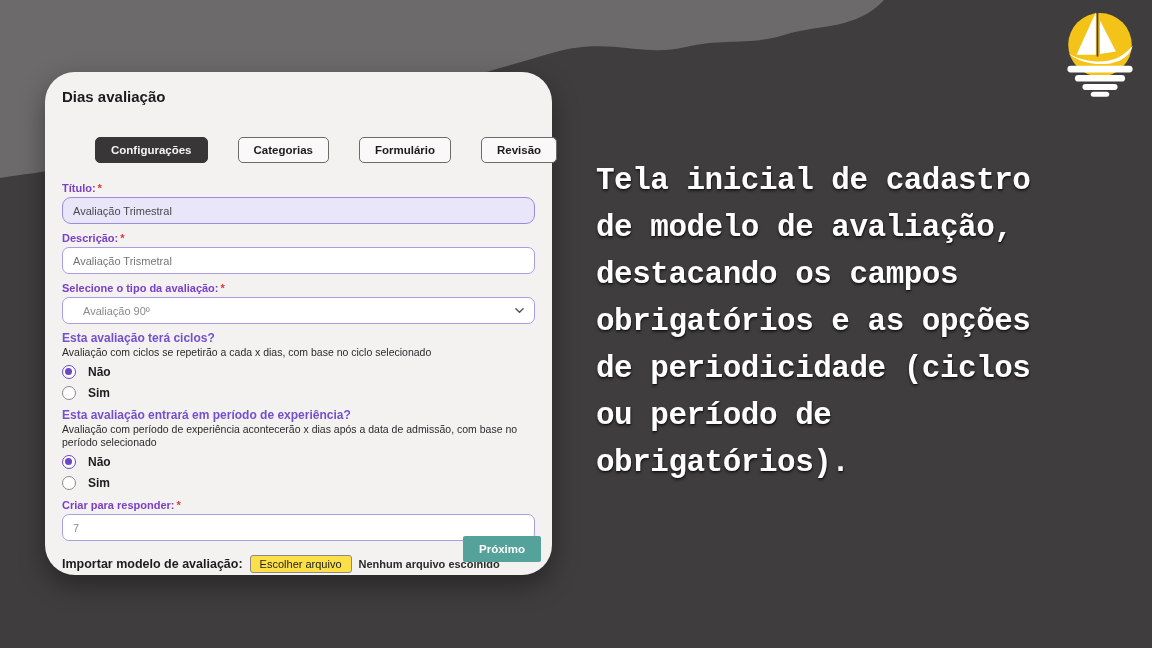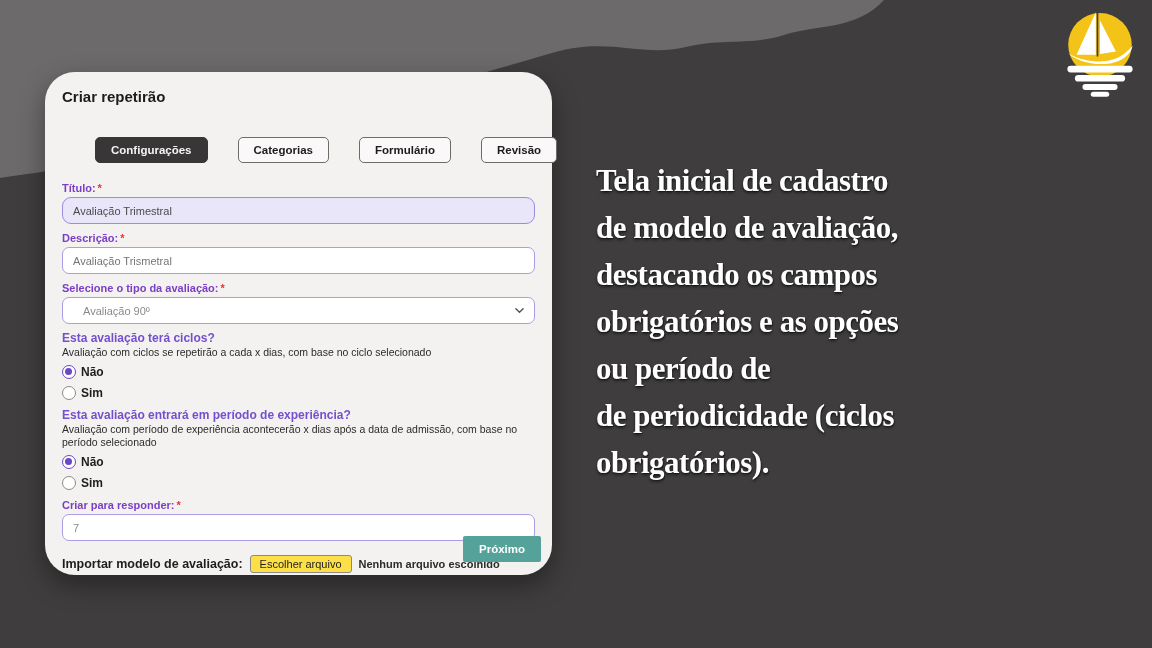--- a/index.html
+++ b/index.html
@@ -47,21 +47,21 @@
   .selectbox{
     position:relative;display:flex;align-items:center;
     color:#8a8a8a;padding-left:20px;cursor:pointer;
   }
   .selectbox .chev{position:absolute;right:10px;top:8px;width:9px;height:9px;}
   .ctl.gray{color:#8a8a8a;}
 
   .q{font-size:12px;font-weight:700;color:#7450ce;line-height:14px;margin-top:7px;}
   .hint{font-size:10.5px;color:#2b2b2b;line-height:13px;margin-top:1px;}
 
-  .radio-row{display:flex;align-items:center;gap:5px;margin-top:5px;height:16px;cursor:pointer;}
+  .radio-row{display:flex;align-items:center;gap:12px;margin-top:5px;height:16px;cursor:pointer;}
   .radio{
     box-sizing:border-box;width:14px;height:14px;border-radius:50%;
     border:1px solid #8a8a8a;background:#fff;position:relative;flex:0 0 auto;
   }
   .radio.checked{border:1.5px solid #6b46c5;}
   .radio.checked::after{
     content:"";position:absolute;left:2px;top:2px;width:7px;height:7px;
     border-radius:50%;background:#6b46c5;
   }
   .radio-label{font-size:12px;font-weight:600;color:#1d1d1d;}
@@ -77,21 +77,21 @@
   .next-btn{
     position:absolute;right:11px;bottom:13px;
     background:#55a29a;color:#fff;border:none;border-radius:2px;
     font-size:11.5px;font-weight:600;padding:7px 16px;cursor:pointer;
     font-family:"Liberation Sans",sans-serif;
   }
 
   
   .caption{
     position:absolute;left:596px;top:157px;width:480px;
-    font-family:Liberation Serif, serif;font-weight:bold;
+    font-family:Liberation Mono, monospace;font-weight:bold;
     font-size:31px;line-height:47px;color:#ffffff;letter-spacing:-0.5px;
     text-shadow:0 2px 3px rgba(0,0,0,.55), 1px 1px 0 rgba(0,0,0,.35);
   }
 </style>
 </head>
 <body>
 
 <svg class="bg-svg" viewBox="0 0 1152 648" preserveAspectRatio="none">
   <rect x="0" y="0" width="1152" height="648" fill="#3f3d3e"></rect>
   <path d="M0,0 L884,0 C856,30 820,24 784,35 C748,46 724,38 686,47 C640,58 610,36 552,53 C480,74 330,118 190,147 C110,163 40,172 0,178 Z" fill="#6c6a6a"></path>
@@ -107,21 +107,21 @@
   </g>
   <g fill="#ffffff">
     <rect x="11" y="69" width="78" height="8" rx="4"></rect>
     <rect x="20" y="80" width="60" height="8" rx="4"></rect>
     <rect x="29" y="91" width="42" height="7" rx="3.5"></rect>
     <rect x="39" y="100" width="22" height="6" rx="3"></rect>
   </g>
 </svg>
 
 <div class="card">
-  <div class="card-title">Criar repetirão</div>
+  <div class="card-title">Dias avaliação</div>
 
   <div class="tabs">
     <div class="tab active">Configurações</div>
     <div class="tab">Categorias</div>
     <div class="tab">Formulário</div>
     <div class="tab">Revisão</div>
   </div>
 
   <div class="lbl">
     <span>Título:</span><span class="req">*</span>
@@ -177,16 +177,16 @@
   </div>
 
   <button class="next-btn">Próximo</button>
 </div>
 
 <div class="caption">
     <div>Tela inicial de cadastro</div>
     <div>de modelo de avaliação,</div>
     <div>destacando os campos</div>
     <div>obrigatórios e as opções</div>
+    <div>de periodicidade (ciclos</div>
     <div>ou período de</div>
-    <div>de periodicidade (ciclos</div>
     <div>obrigatórios).</div>
   </div>
 
 </body></html>

